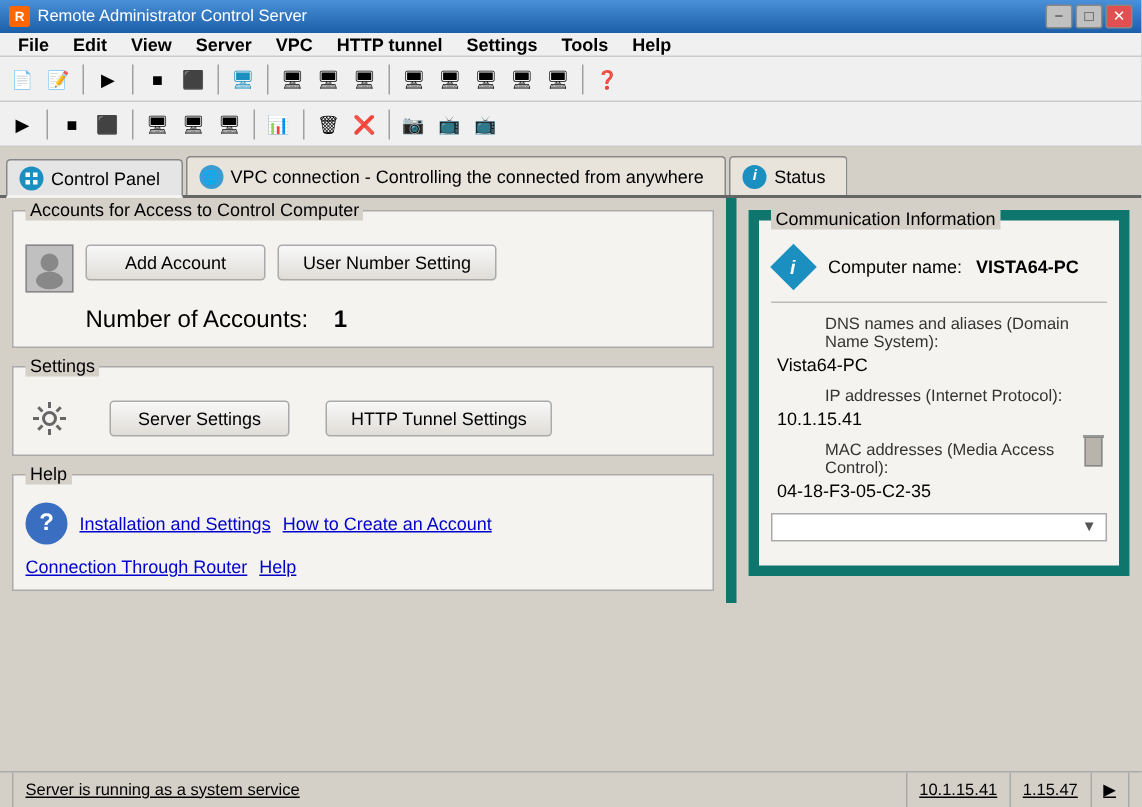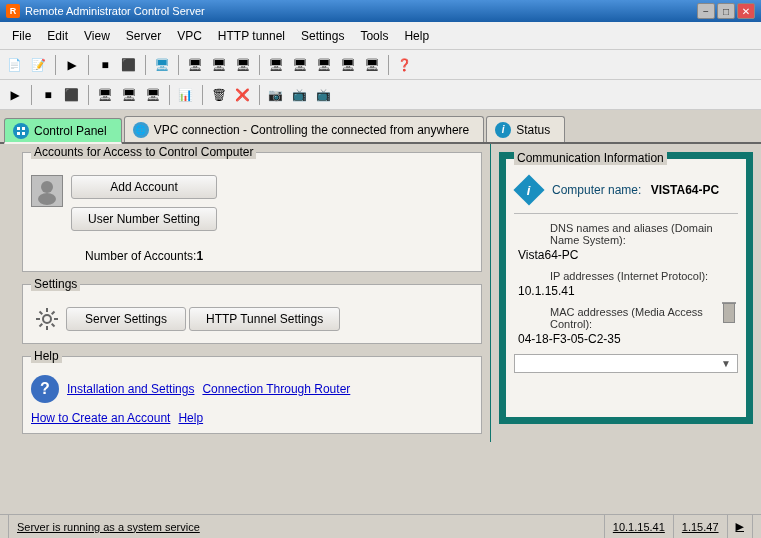--- a/index.html
+++ b/index.html
@@ -58,22 +58,23 @@
       color: #333;
     }
     .title-btn.close { background: #e05050; color: white; }
 
     
     .menu-bar {
       background: #f0f0f0;
       border-bottom: 1px solid #ccc;
       display: flex;
       align-items: center;
-      height: 28px;
+      height: 16px;
       padding: 0 4px;
+      font-weight: bold;
     }
     .menu-item {
       padding: 2px 8px;
       cursor: pointer;
       font-size: 12px;
       color: #000;
     }
 
     
     .toolbar {
@@ -128,32 +129,31 @@
       background: #e8e4dc;
       border: 1px solid #888;
       border-bottom: none;
       border-radius: 3px 3px 0 0;
       cursor: pointer;
       font-size: 12px;
       margin-right: 2px;
       height: 26px;
     }
     .tab.active {
-      background: #86efac;
+      background: #e5e5e5;
       border-bottom: 2px solid #f5f3ef;
       margin-bottom: -2px;
       z-index: 1;
     }
 
     
     .left-panel {
       flex: 1;
       padding: 8px;
-      border-right: 1px solid #0f766e;
-      margin-left: 14px;
+      border-right: 7px solid #0f766e;
     }
 
     
     .right-panel {
       width: 270px;
       padding: 8px;
     }
 
     
     .accounts-section {
@@ -186,55 +186,54 @@
       display: flex;
       align-items: center;
       justify-content: center;
       font-size: 20px;
       color: #555;
       flex-shrink: 0;
     }
     .account-buttons {
       display: flex;
       gap: 8px;
-      flex-direction: column;
+      flex-direction: row;
     }
     .win-btn {
       background: linear-gradient(to bottom, #f8f8f8, #e0ddd8);
       border: 1px solid #aaa;
       border-radius: 3px;
       padding: 4px 16px;
       cursor: pointer;
       font-size: 12px;
       color: #000;
       min-width: 120px;
       text-align: center;
     }
 
     .num-accounts {
       margin-top: 10px;
-      font-size: 12px;
-      display: flex;
-      gap: 0;
-      justify-content: center;
+      font-size: 16px;
+      display: flex;
+      gap: 17px;
     }
     .num-val { font-weight: bold; }
 
     
     .settings-section {
       border: 1px solid #aaa;
       background: #f5f3ef;
       padding: 8px;
       margin-bottom: 12px;
       position: relative;
     }
     .settings-row {
       display: flex;
       align-items: center;
-      gap: 3px;
+      gap: 24px;
       margin-top: 4px;
     }
     .settings-icon {
       width: 32px;
       height: 32px;
       display: flex;
       align-items: center;
       justify-content: center;
       font-size: 18px;
       color: #555;
@@ -514,42 +513,42 @@
         <button class="win-btn">Server Settings</button>
         <button class="win-btn">HTTP Tunnel Settings</button>
       </div>
     </div>
 
     <div class="help-section" style="padding-top:14px;">
       <span class="section-label">Help</span>
       <div class="help-row">
         <div class="help-icon">?</div>
         <span class="help-link">Installation and Settings</span>
+        <span class="help-link">How to Create an Account</span>
         <span class="help-link">Connection Through Router</span>
-        <span class="help-link">How to Create an Account</span>
         <span class="help-link">Help</span>
       </div>
     </div>
 
   </div>
 
   <div class="right-panel">
     <div class="comm-info">
       <span class="section-label" style="position:absolute;top:-8px;left:8px;background:#d4d0c8;padding:0 3px;font-size:12px;">Communication Information</span>
 
       <div style="margin-top:8px;">
         <div style="display:flex;align-items:center;gap:8px;">
 
           <div style="width:30px;height:30px;position:relative;flex-shrink:0;">
             <div style="width:22px;height:22px;background:#1a8fc0;transform:rotate(45deg);position:absolute;top:4px;left:4px;display:flex;align-items:center;justify-content:center;">
               <span style="transform:rotate(-45deg);color:white;font-weight:bold;font-size:13px;font-style:italic;">i</span>
             </div>
           </div>
           <div>
-            <span style="font-size:12px;color:#0c4a6e;">Computer name:</span>
+            <span style="font-size:12px;color:#000000;">Computer name:</span>
             <strong style="font-size:12px;margin-left:6px;">VISTA64-PC</strong>
           </div>
         </div>
       </div>
 
       <hr class="comm-divider">
 
       <div style="position:relative;padding-right:16px;">
         <div class="comm-field">
           <div class="comm-field-label">DNS names and aliases (Domain Name System):</div>

